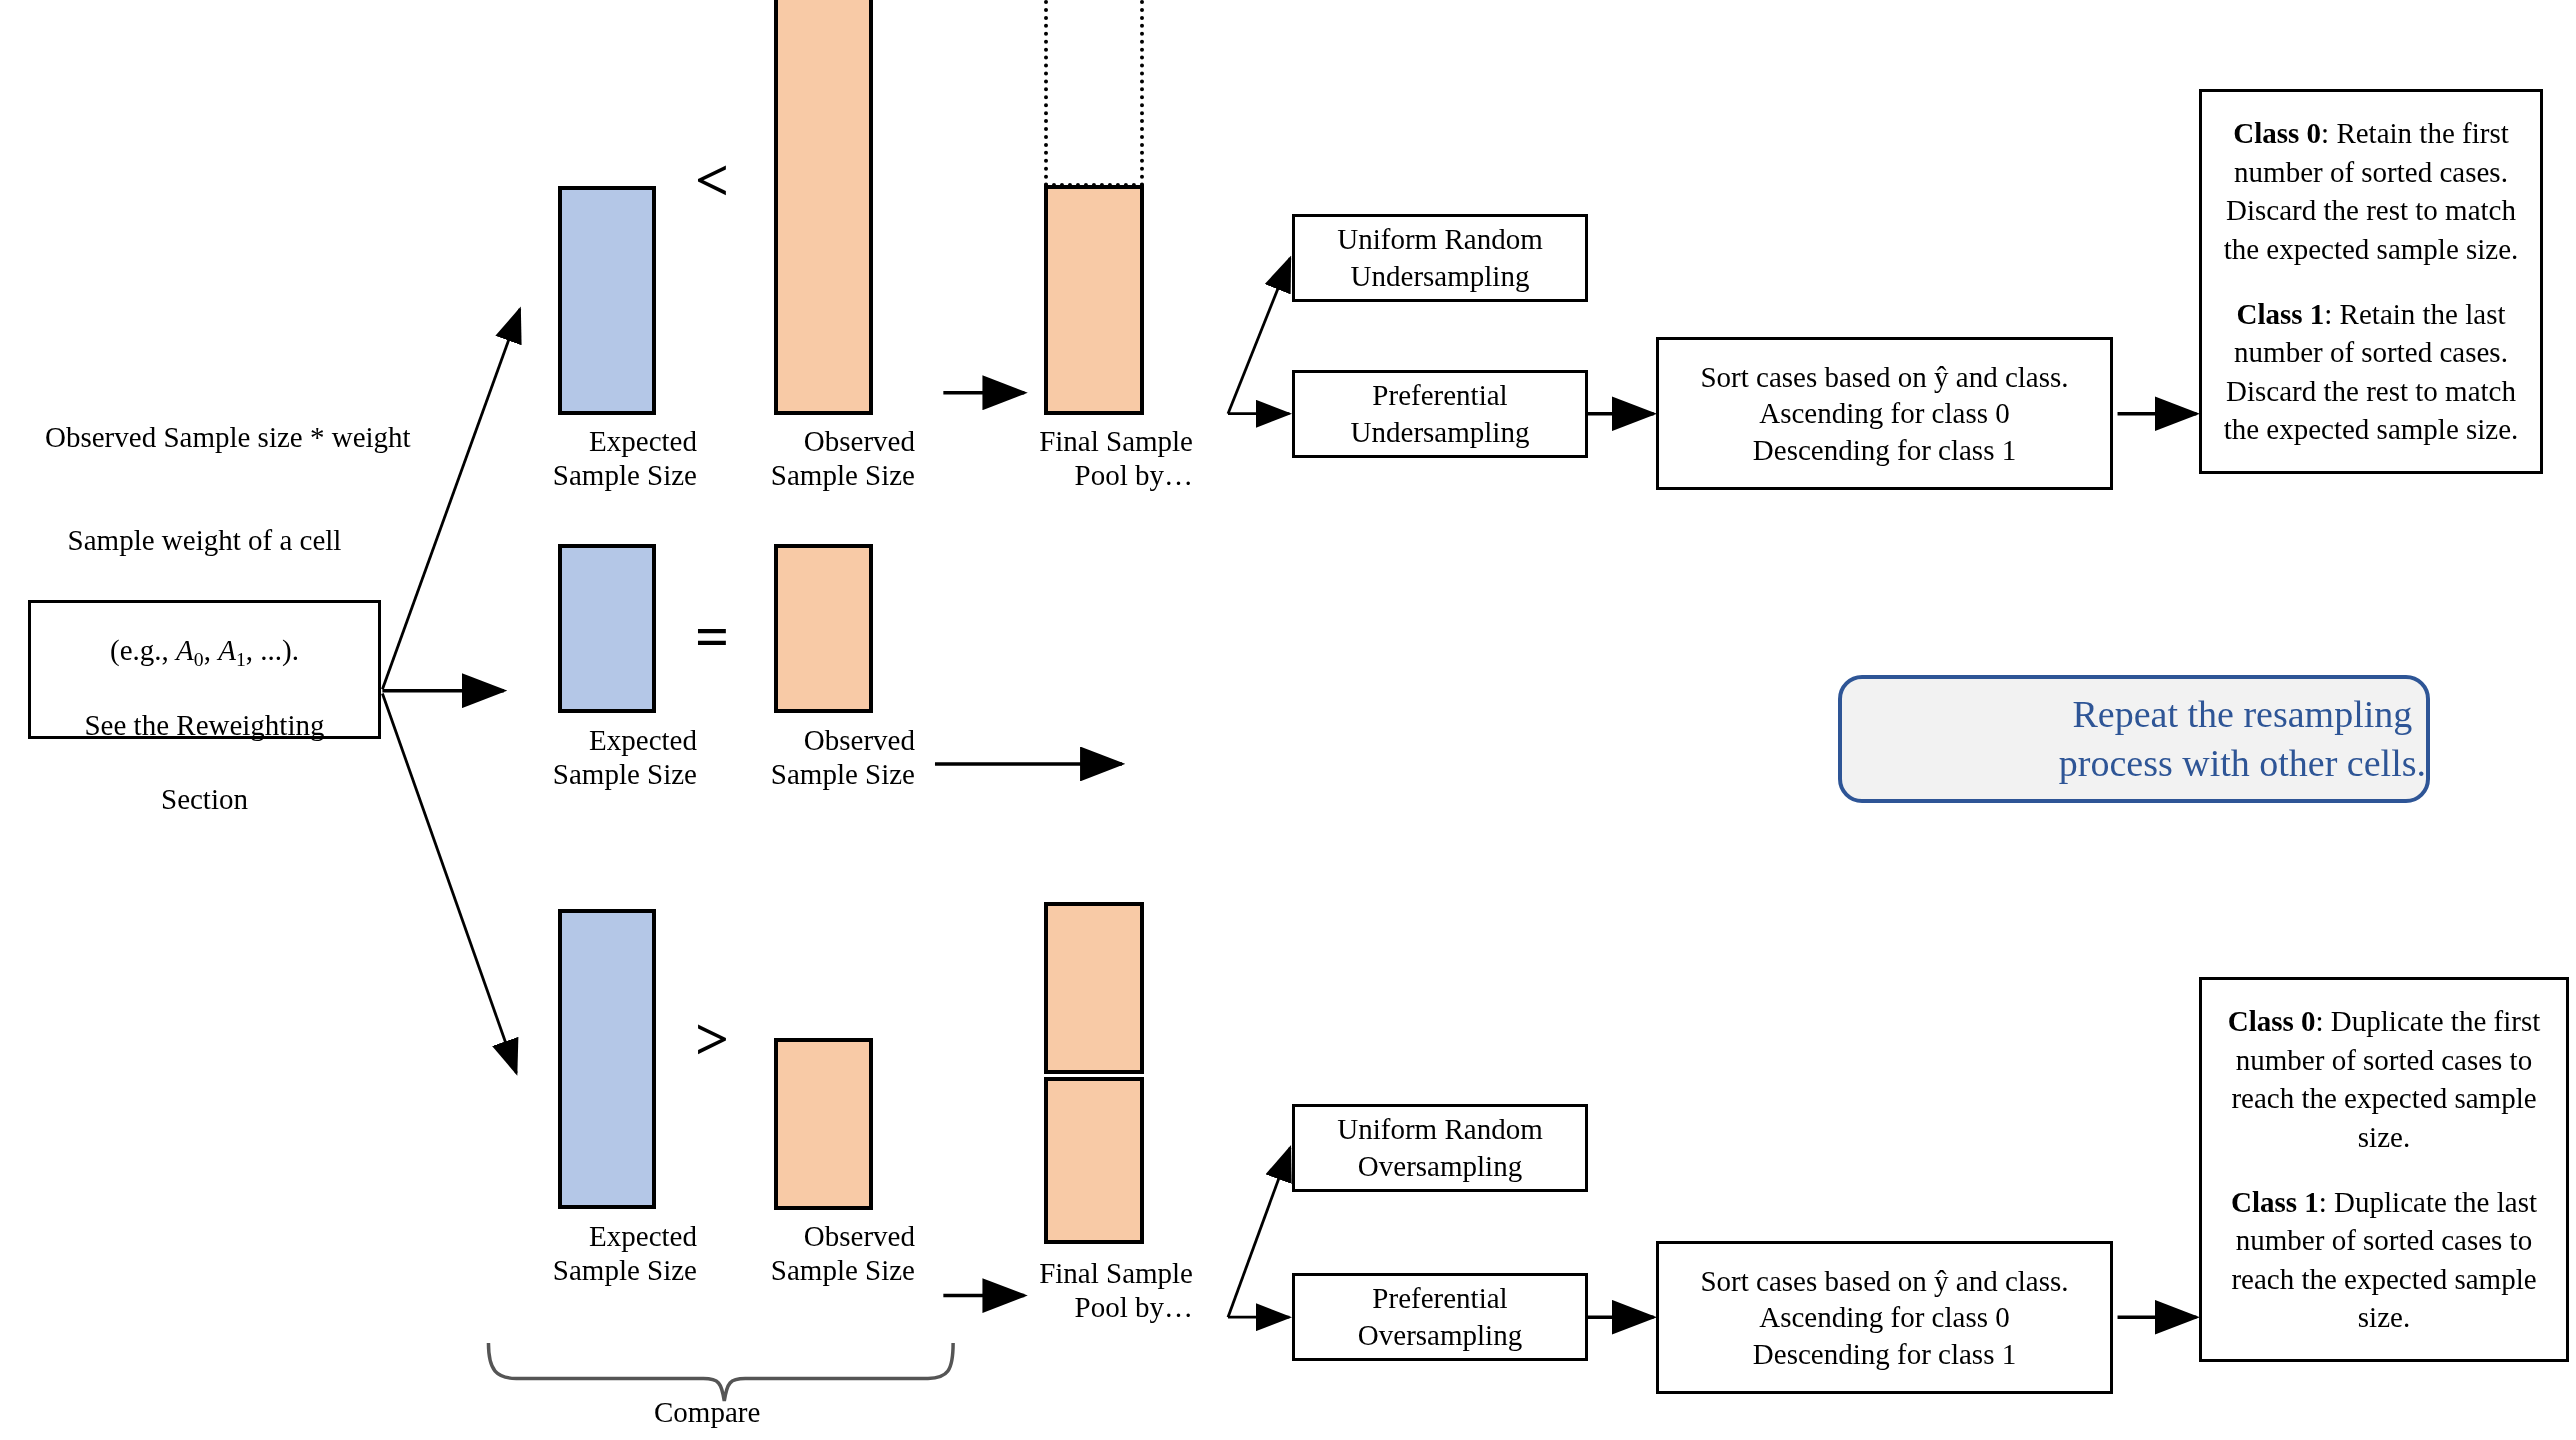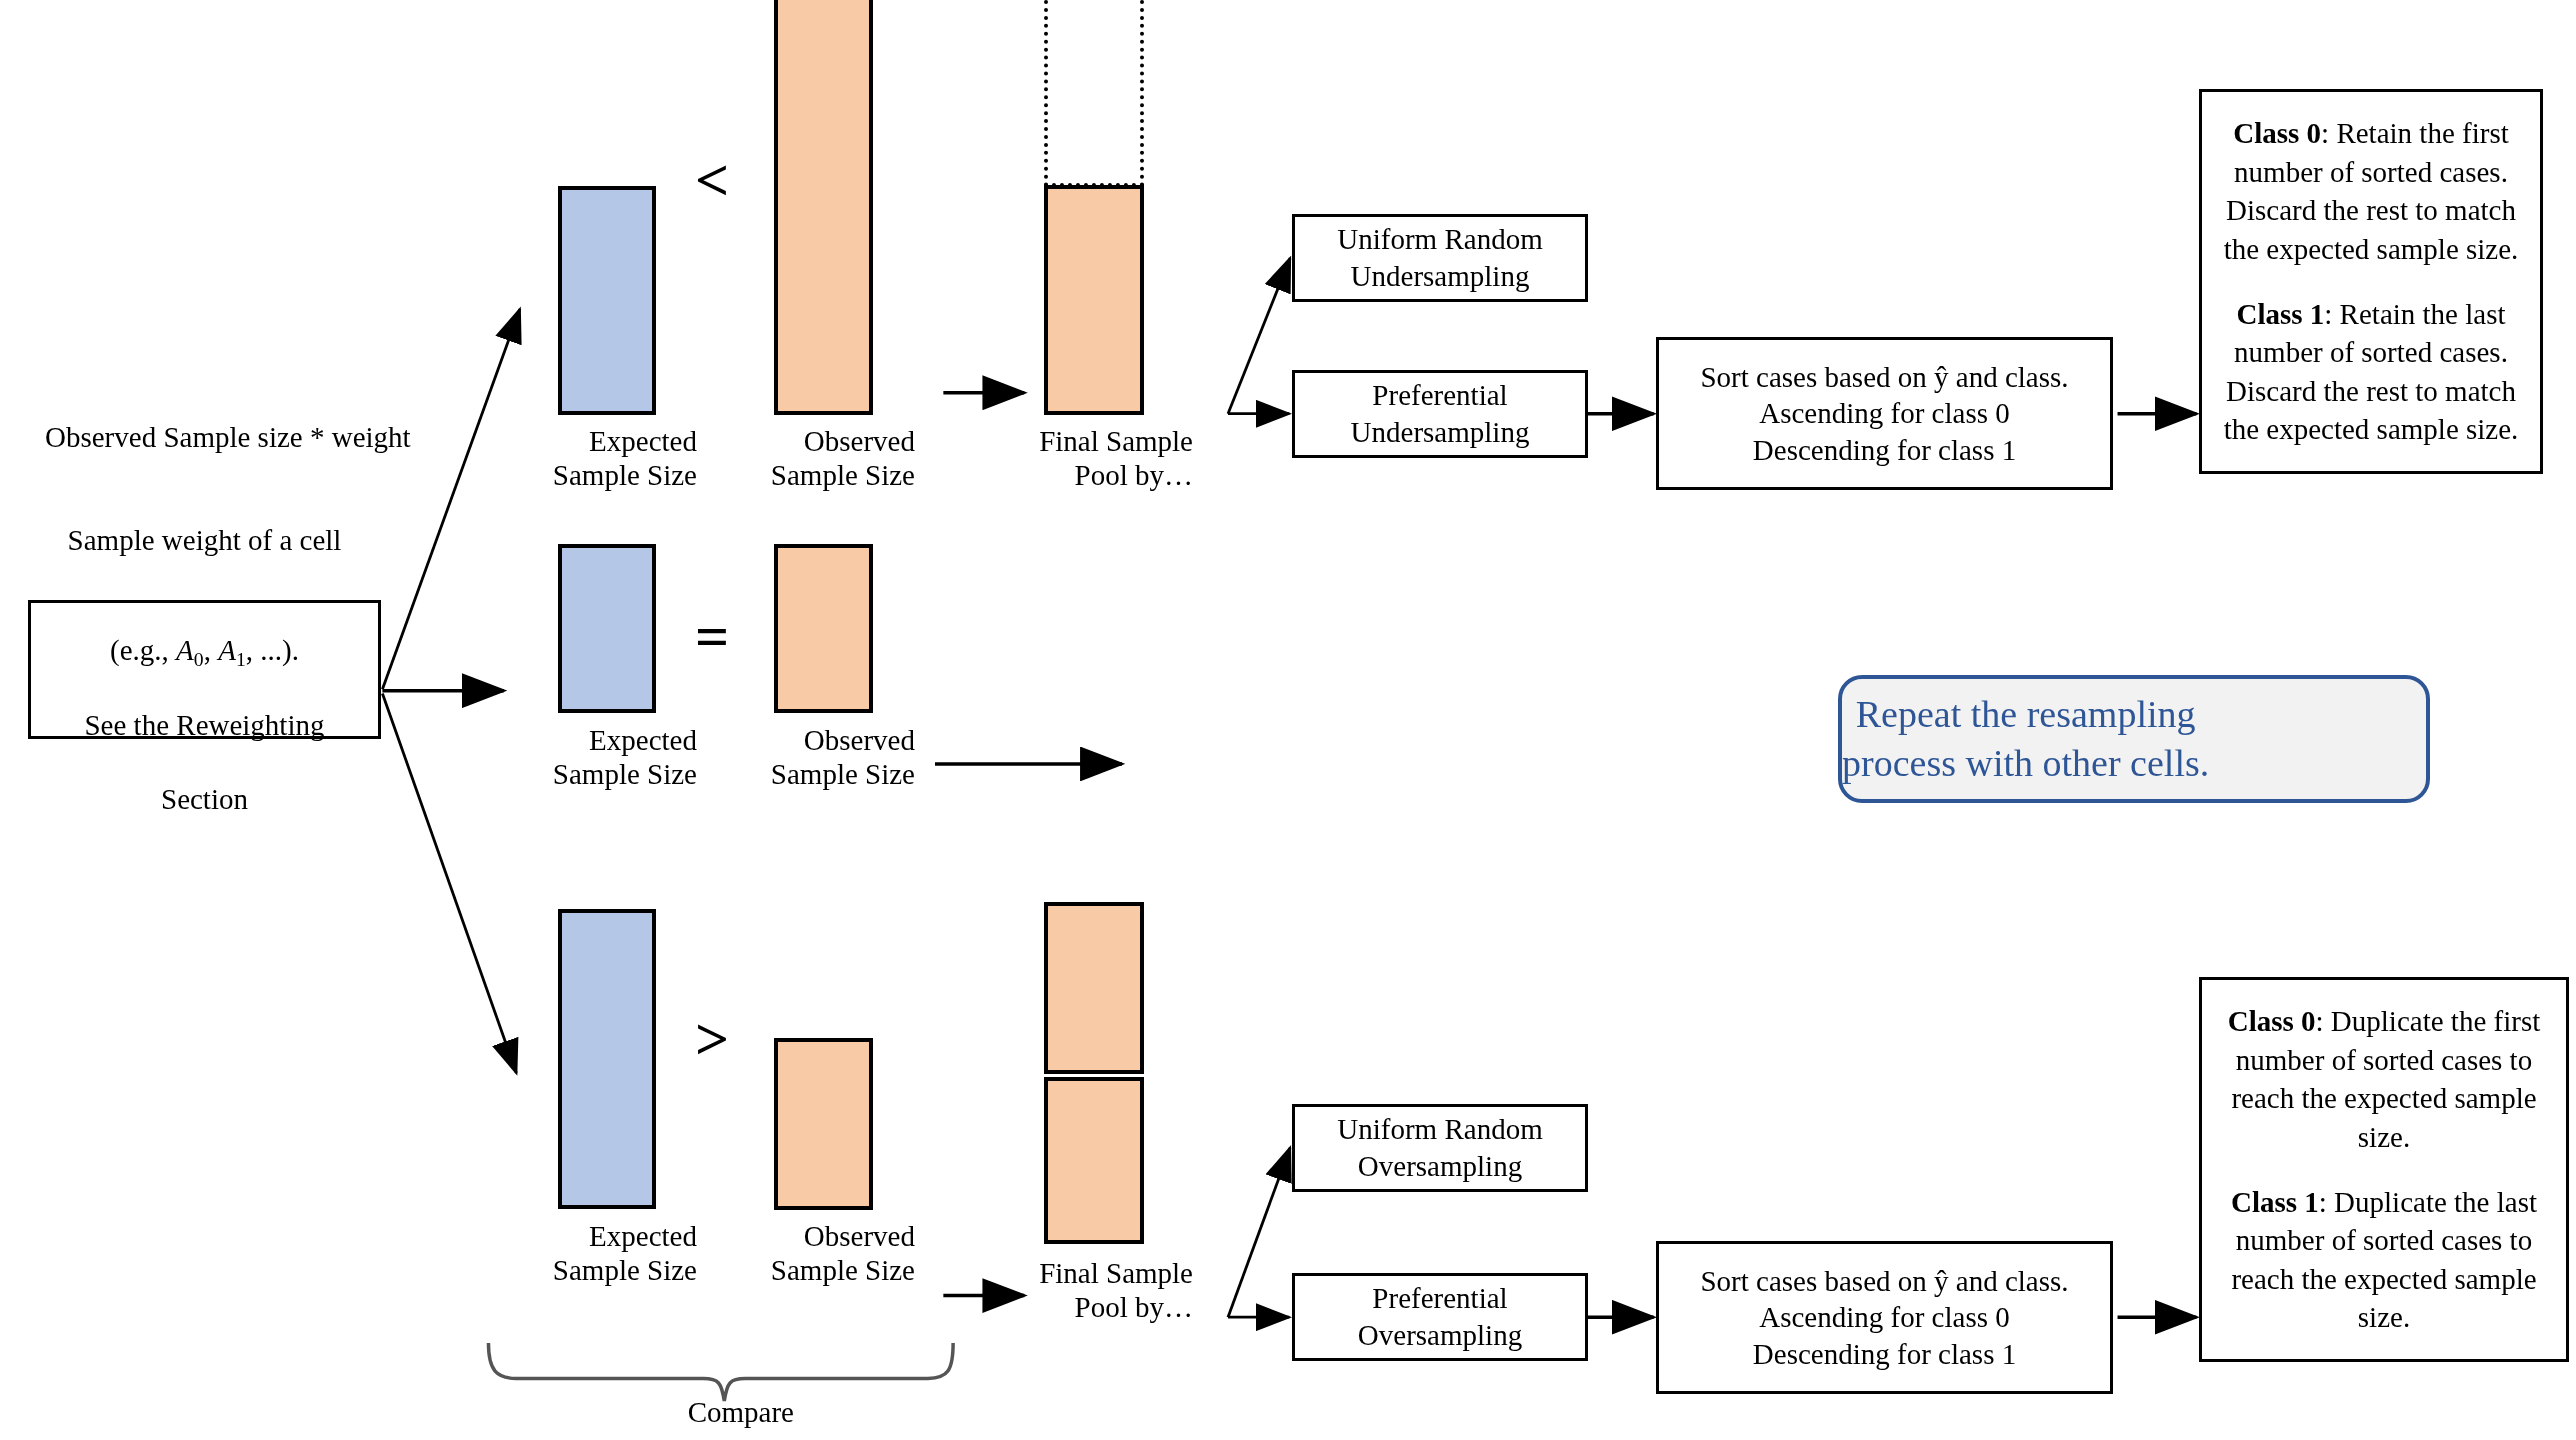--- a/index.html
+++ b/index.html
@@ -66,21 +66,21 @@
 
   
   .callout {
     position: absolute;
     border: 4.2px solid #2e5596;
     border-radius: 24px;
     background: #f2f2f2;
     box-sizing: border-box;
     display: flex;
     align-items: center;
-    justify-content: flex-start;
+    justify-content: flex-end;
     text-align: center;
     color: #2e5596;
     font-size: 38px;
     line-height: 1.3;
   }
   .callout .inner { white-space: pre-line; }
 
   
   .classbox {
     position: absolute;
@@ -99,21 +99,21 @@
   .classbox .gap { height: 26.5px; }
   .classbox b { font-weight: bold; }
 
   
   .label {
     position: absolute;
     font-size: 29px;
     line-height: 1.2;
     white-space: pre-line;
   }
-  .label.center { text-align: right; }
+  .label.center { text-align: left; }
 
   svg.overlay {
     position: absolute;
     left: 0; top: 0;
     width: 2576px;
     height: 1440px;
     pointer-events: none;
   }
   .math-sub { font-size: 0.68em; vertical-align: -0.28em; }
   .math-it  { font-style: italic; }

